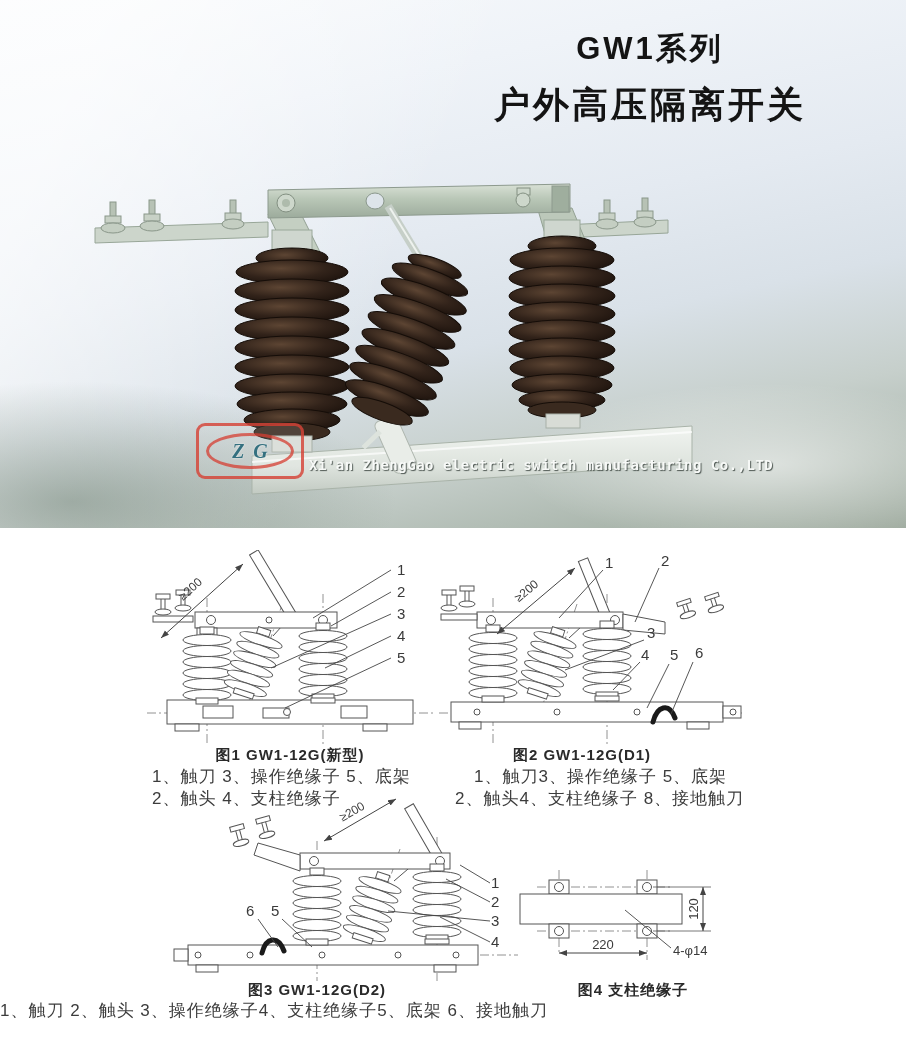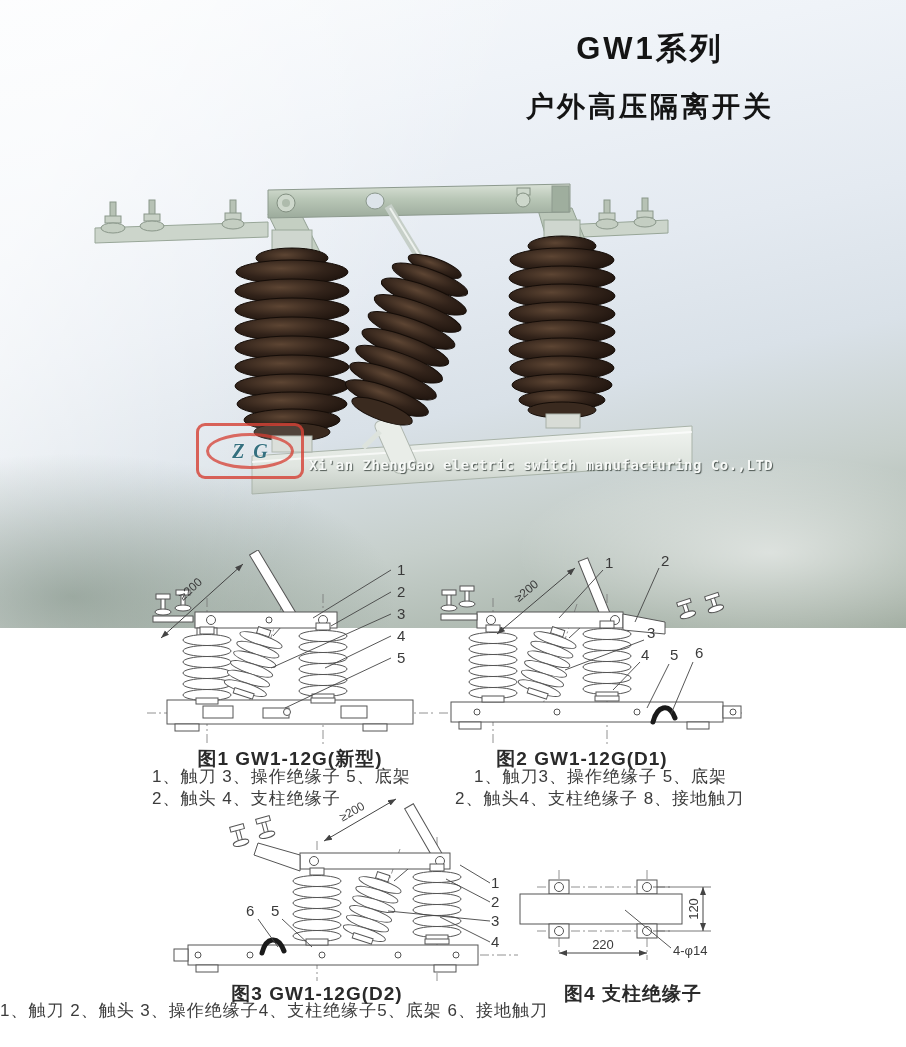--- a/index.html
+++ b/index.html
@@ -1,30 +1,30 @@
 <!DOCTYPE html>
 <html><head>
 <meta charset="utf-8">
 <style>
   * { margin:0; padding:0; box-sizing:border-box; }
   body { background:#888; font-family:"Liberation Sans", sans-serif; }
   .page { position:relative; width:906px; height:1047px; background:#ffffff; overflow:hidden; margin:0 auto; }
 
   
   .photo-section {
-    position:absolute; left:0; top:0; width:906px; height:628px;
+    position:absolute; left:0; top:0; width:906px; height:528px;
     background:
       radial-gradient(ellipse 55% 35% at 8% 95%, rgba(95,115,100,0.50), transparent 65%),
       radial-gradient(ellipse 40% 22% at 85% 88%, rgba(255,255,255,0.55), transparent 70%),
       linear-gradient(115deg, rgba(255,255,255,0.65) 10%, transparent 45%),
       linear-gradient(168deg, #f8fafc 0%, #eff3f8 22%, #e4eaf1 45%, #d9e1e8 62%, #c6cfcb 78%, #a9b5ab 92%, #9fab9f 100%);
   }
   .title-block { position:absolute; left:470px; top:28px; width:360px; text-align:center; color:#141414; }
   .title-line1 { font-size:31px; font-weight:bold; letter-spacing:3px; }
-  .title-line2 { font-size:28px; font-weight:bold; letter-spacing:3px; margin-top:18px; }
+  .title-line2 { font-size:36px; font-weight:bold; letter-spacing:3px; margin-top:11px; }
 
   .product-art { position:absolute; left:0; top:0; }
 
   .brand-logo {
     position:absolute; left:196px; top:423px; width:108px; height:56px;
     border:3px solid rgba(213,62,50,0.8); border-radius:9px;
     background:rgba(250,250,250,0.12);
     display:flex; align-items:center; justify-content:center;
   }
   .brand-logo .oval {
@@ -44,21 +44,21 @@
     position:absolute; left:309px; top:457px; width:570px;
     font-family:"DejaVu Sans Mono", monospace; font-weight:bold; font-size:14px;
     color:#f7f9f7; letter-spacing:0.5px;
     text-shadow:1px 1px 1px rgba(55,65,60,0.85);
     white-space:nowrap;
   }
 
   
   .fig-svg { position:absolute; }
   .fig-svg text { font-family:"Liberation Sans", sans-serif; fill:#3a3a3a; }
-  .caption { position:absolute; text-align:center; font-size:19px; font-weight:bold; color:#2a2a2a; letter-spacing:1px; }
+  .caption { position:absolute; text-align:center; font-size:15px; font-weight:bold; color:#2a2a2a; letter-spacing:1px; }
   .legend { position:absolute; font-size:17px; color:#3c3c3c; letter-spacing:1px; white-space:nowrap; }
 </style>
 </head>
 <body>
 
 <div class="page">
 
   <div class="photo-section">
 
     <svg class="product-art" width="906" height="528" viewBox="0 0 906 528">

